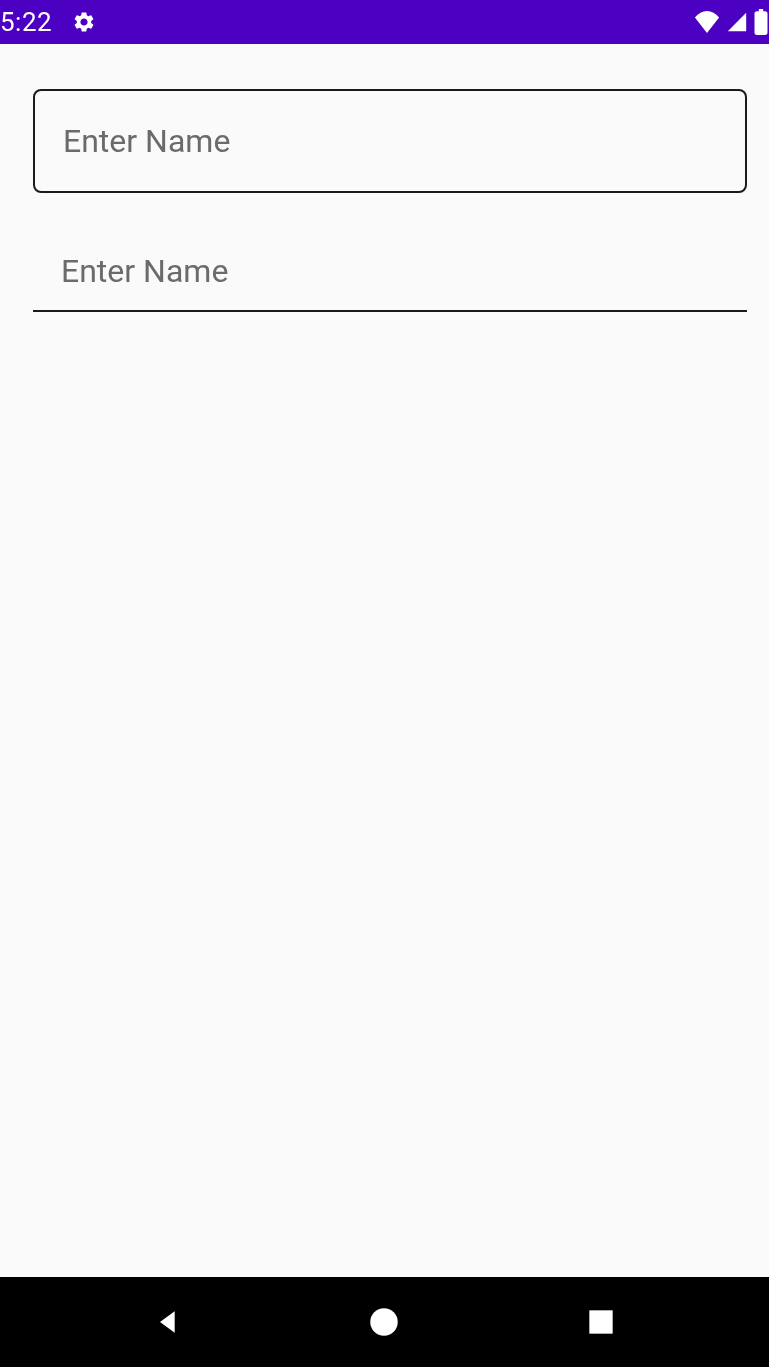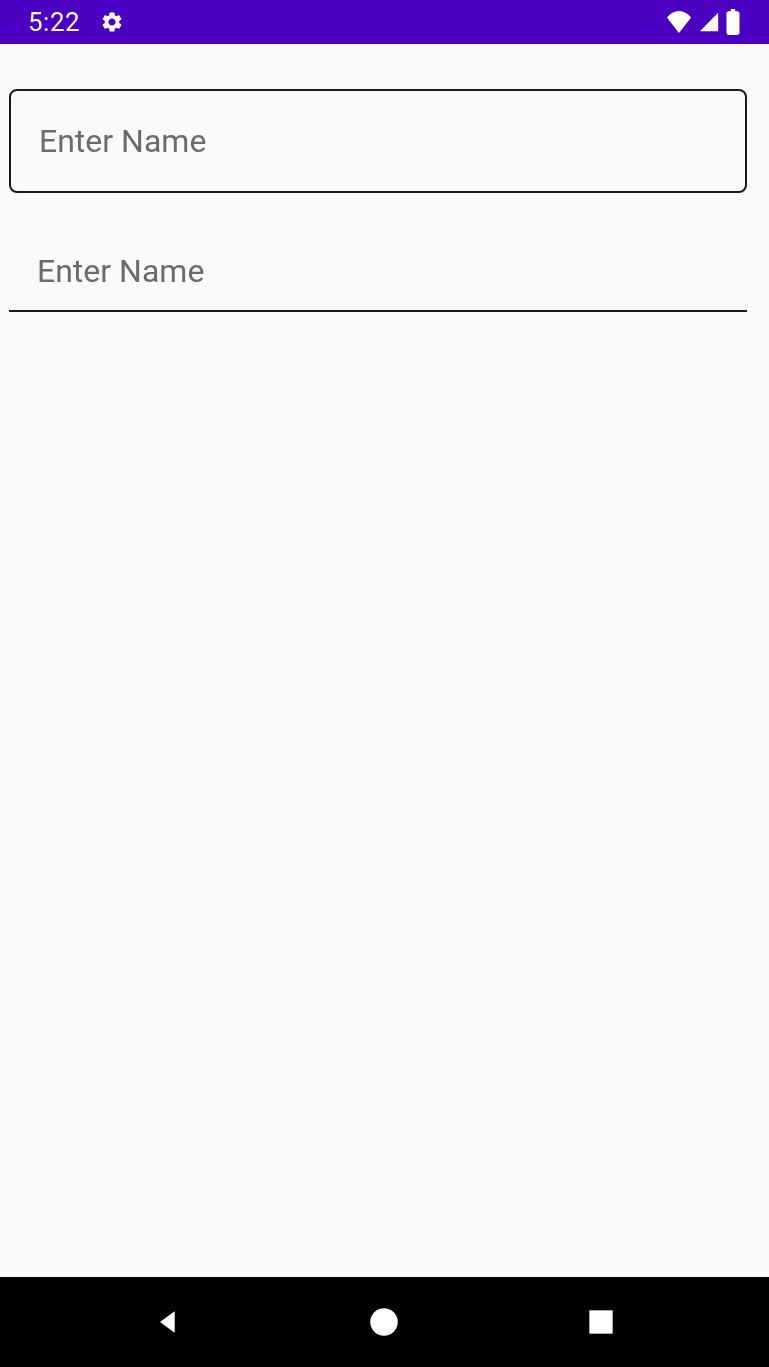--- a/index.html
+++ b/index.html
@@ -14,21 +14,21 @@
       background: #fafafa;
       position: relative;
       overflow: hidden;
     }
     .status-bar {
       height: 44px;
       background: #4c00c1;
       display: flex;
       align-items: center;
       justify-content: space-between;
-      padding: 0 28px;
+      padding: 0 0;
       color: white;
     }
     .status-left {
       display: flex;
       align-items: center;
       gap: 20px;
     }
     .status-time {
       font-size: 26px;
       font-weight: 400;
@@ -38,20 +38,21 @@
       display: flex;
       align-items: center;
     }
     .status-right {
       display: flex;
       align-items: center;
       gap: 4px;
     }
     .content {
       padding: 45px 22px 0 9px;
+      margin-left: 24px;
     }
     .outlined-input {
       width: 100%;
       height: 104px;
       border: 2px solid #1a1a1a;
       border-radius: 8px;
       background: transparent;
       font-size: 32px;
       font-weight: 400;
       padding: 0 28px;

